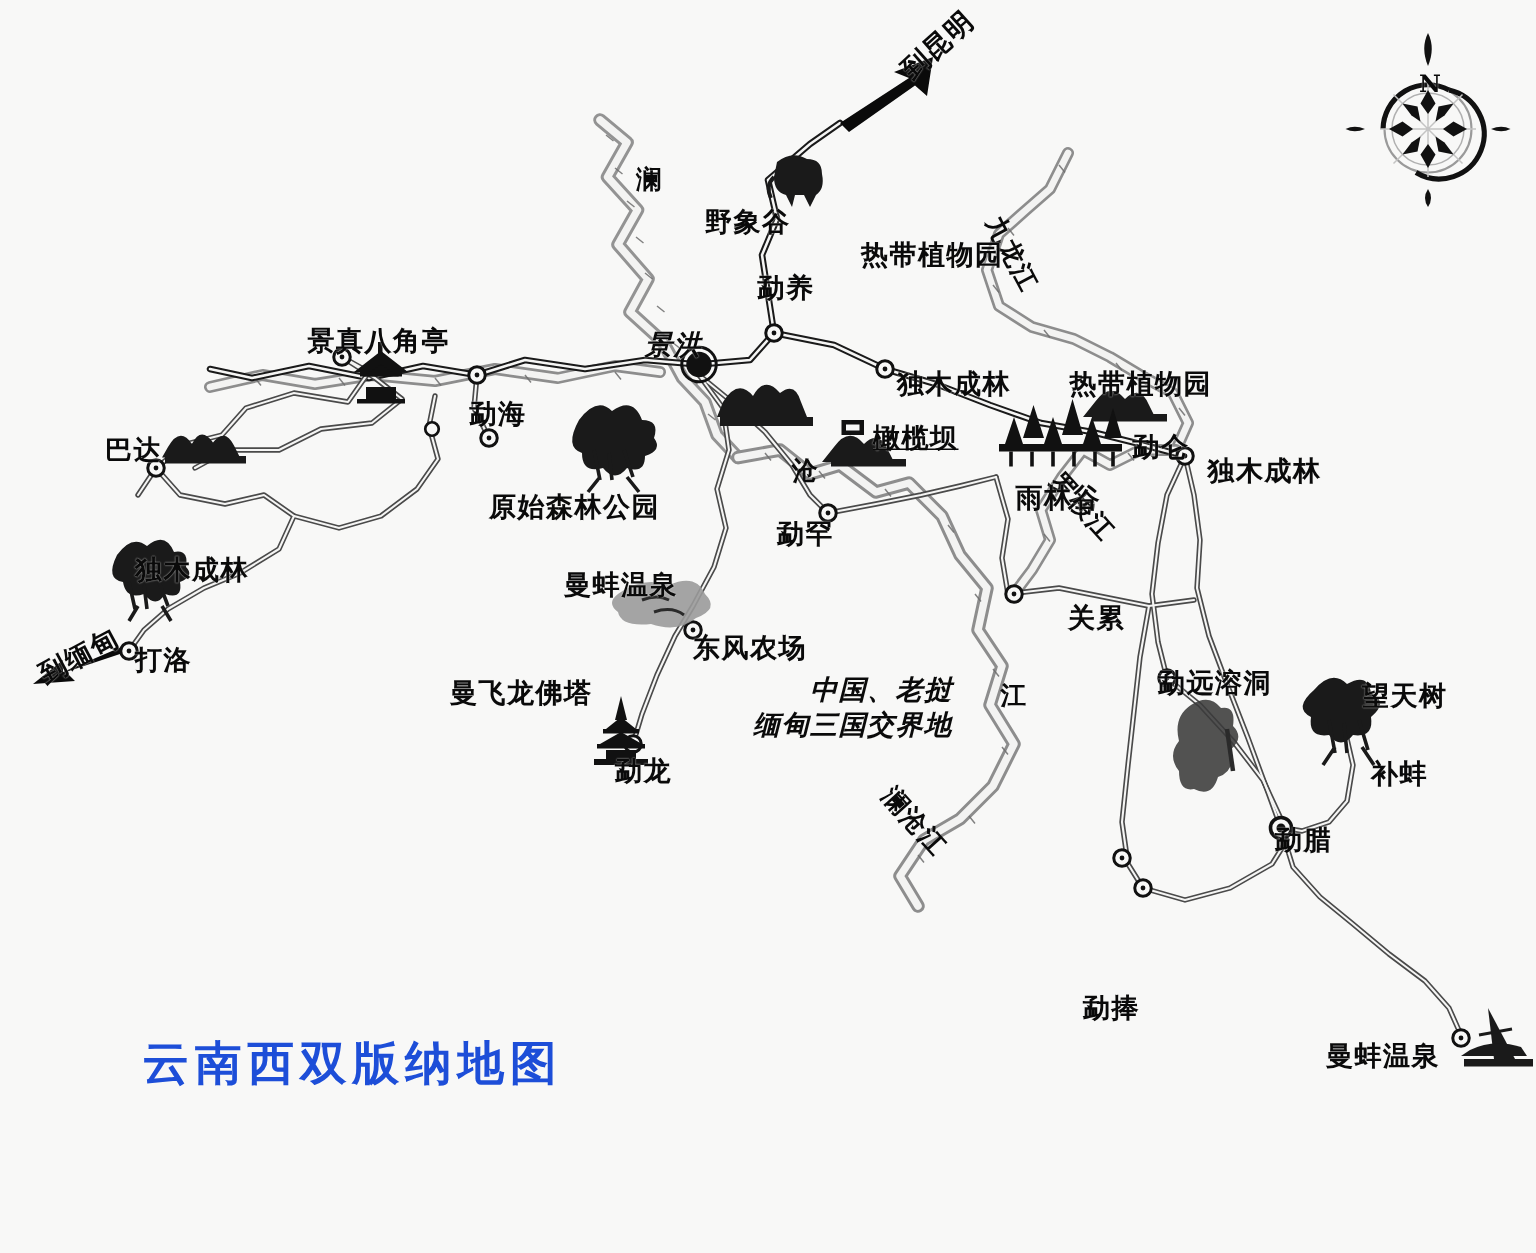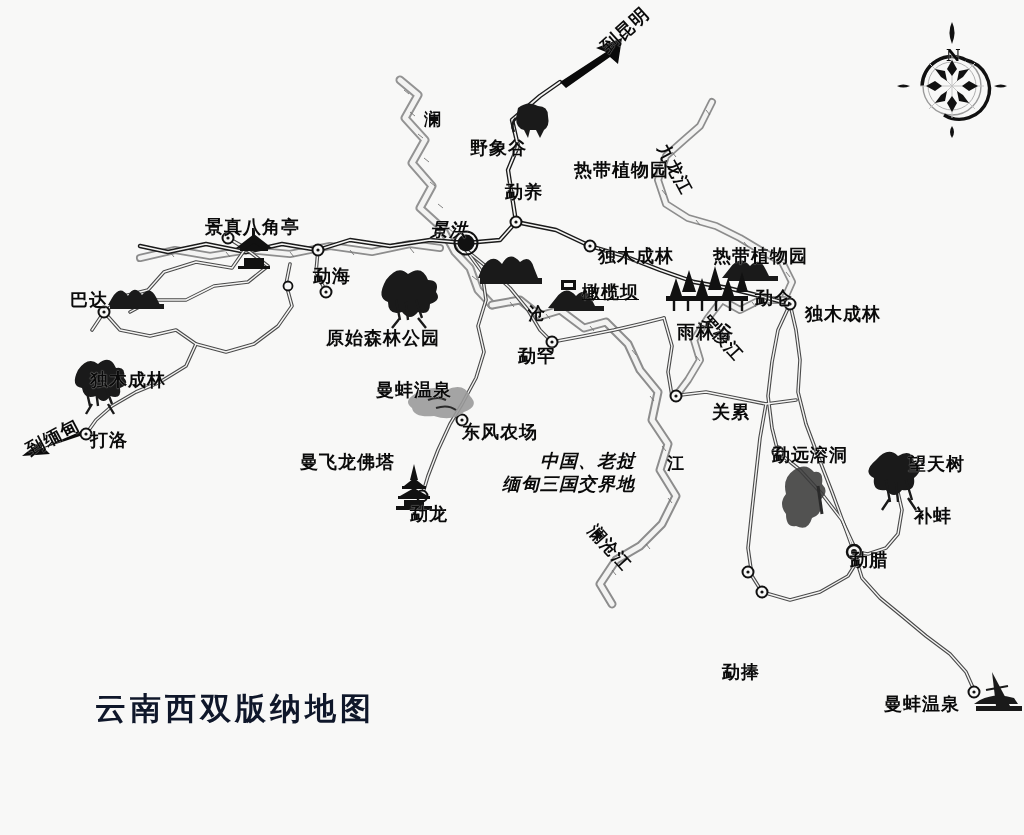--- a/index.html
+++ b/index.html
@@ -23,21 +23,21 @@
     white-space:nowrap;
     letter-spacing:1px;
     font-family:"DejaVu Sans","Liberation Sans",sans-serif;
     text-shadow:0 0 1px rgba(248,248,247,.9);
   }
   .s18{font-size:18px;}
   .title{
     position:absolute;
     font-size:31px;
     font-weight:bold;
-    color:#0f172a;
+    color:#1d4ed8;
     letter-spacing:4px;
     font-family:"DejaVu Serif","Liberation Serif",serif;
   }
   .river-lbl{
     position:absolute;
     font-size:17px;font-weight:bold;color:#0a0a0a;
     white-space:nowrap;letter-spacing:1px;
   }
   .twoline{line-height:1.25;text-align:right;font-style:italic;}
 </style>

